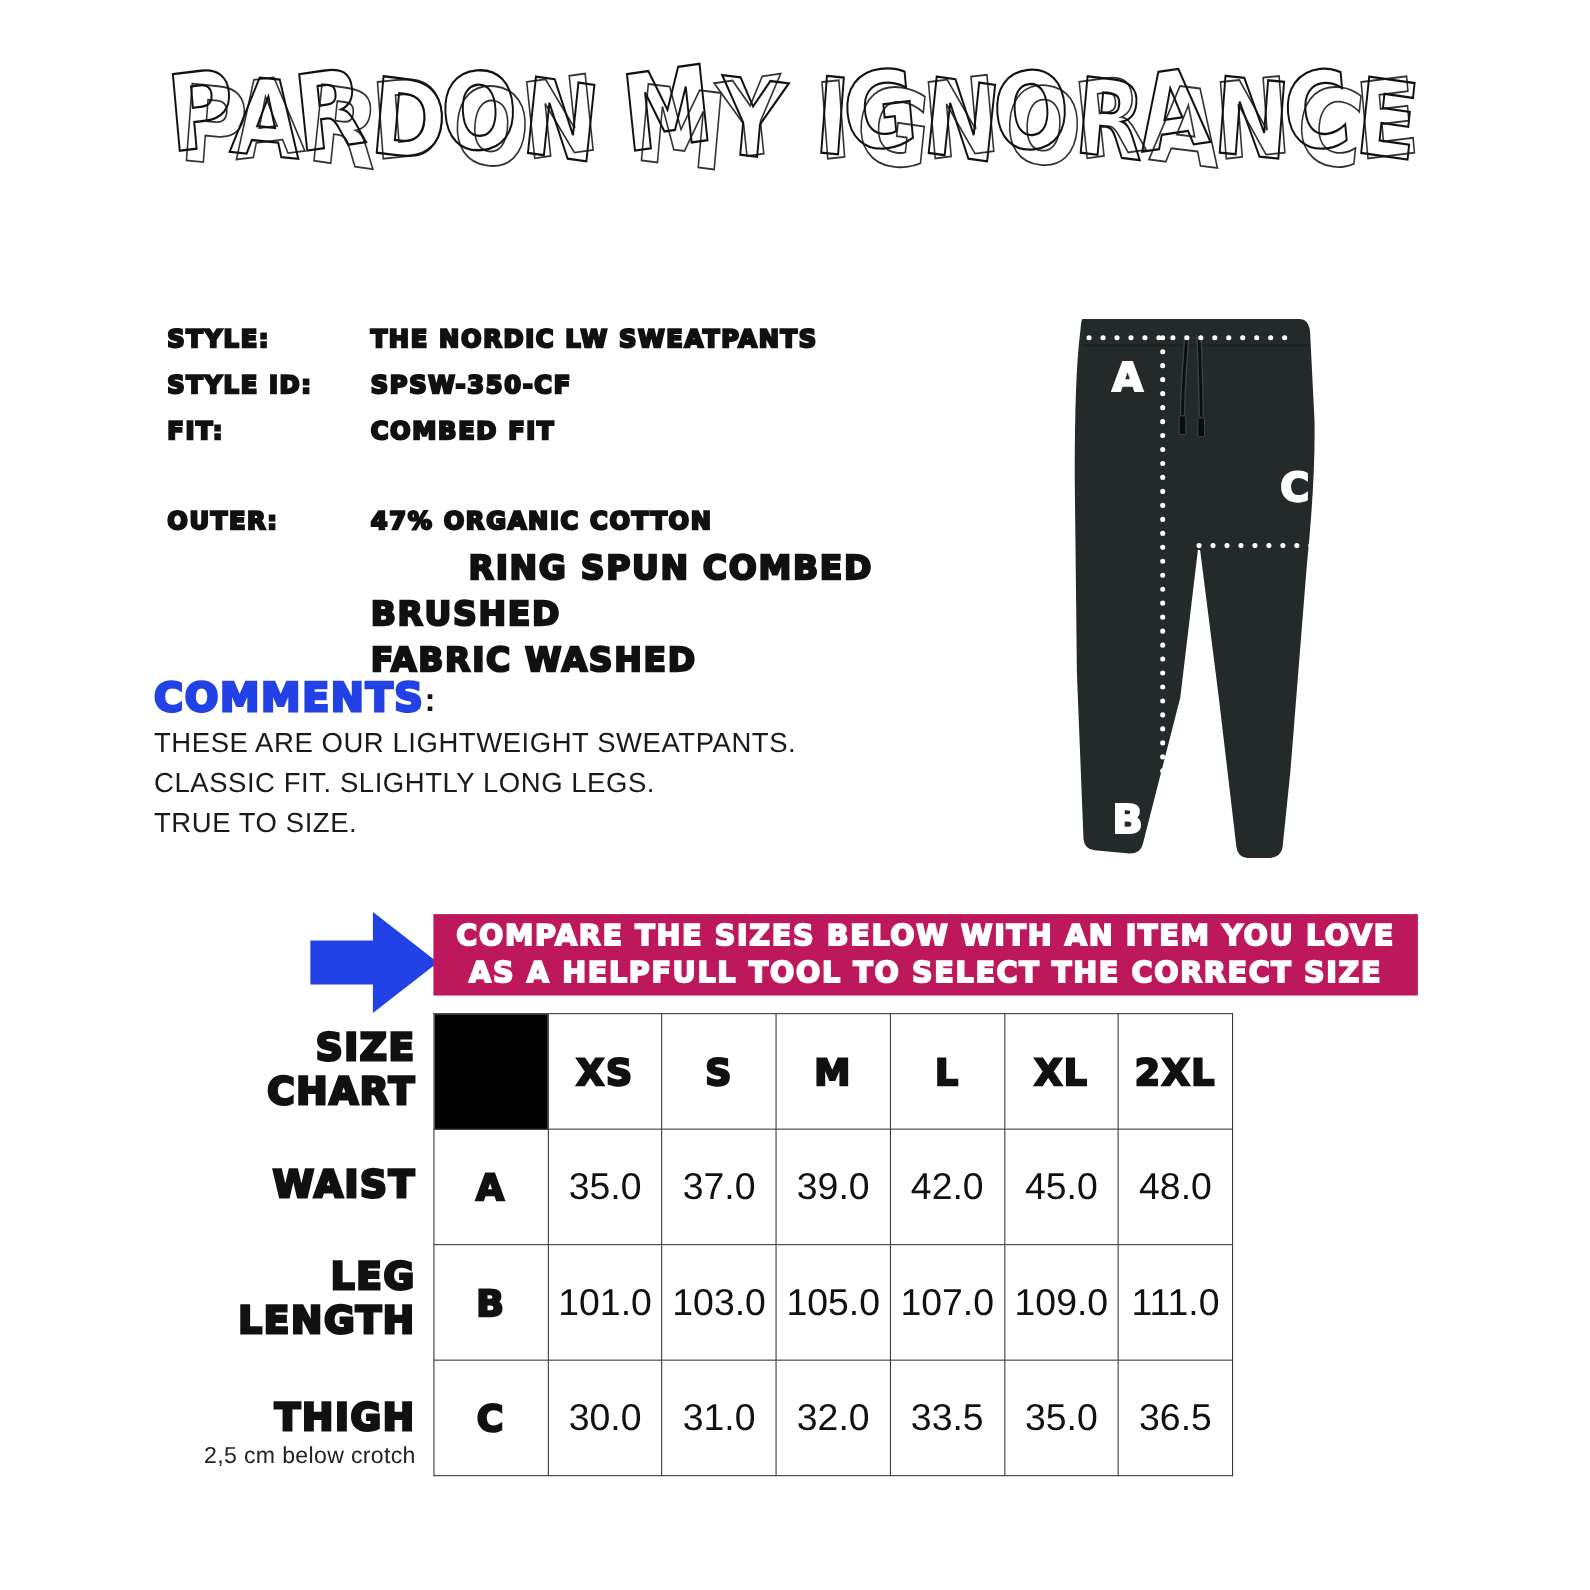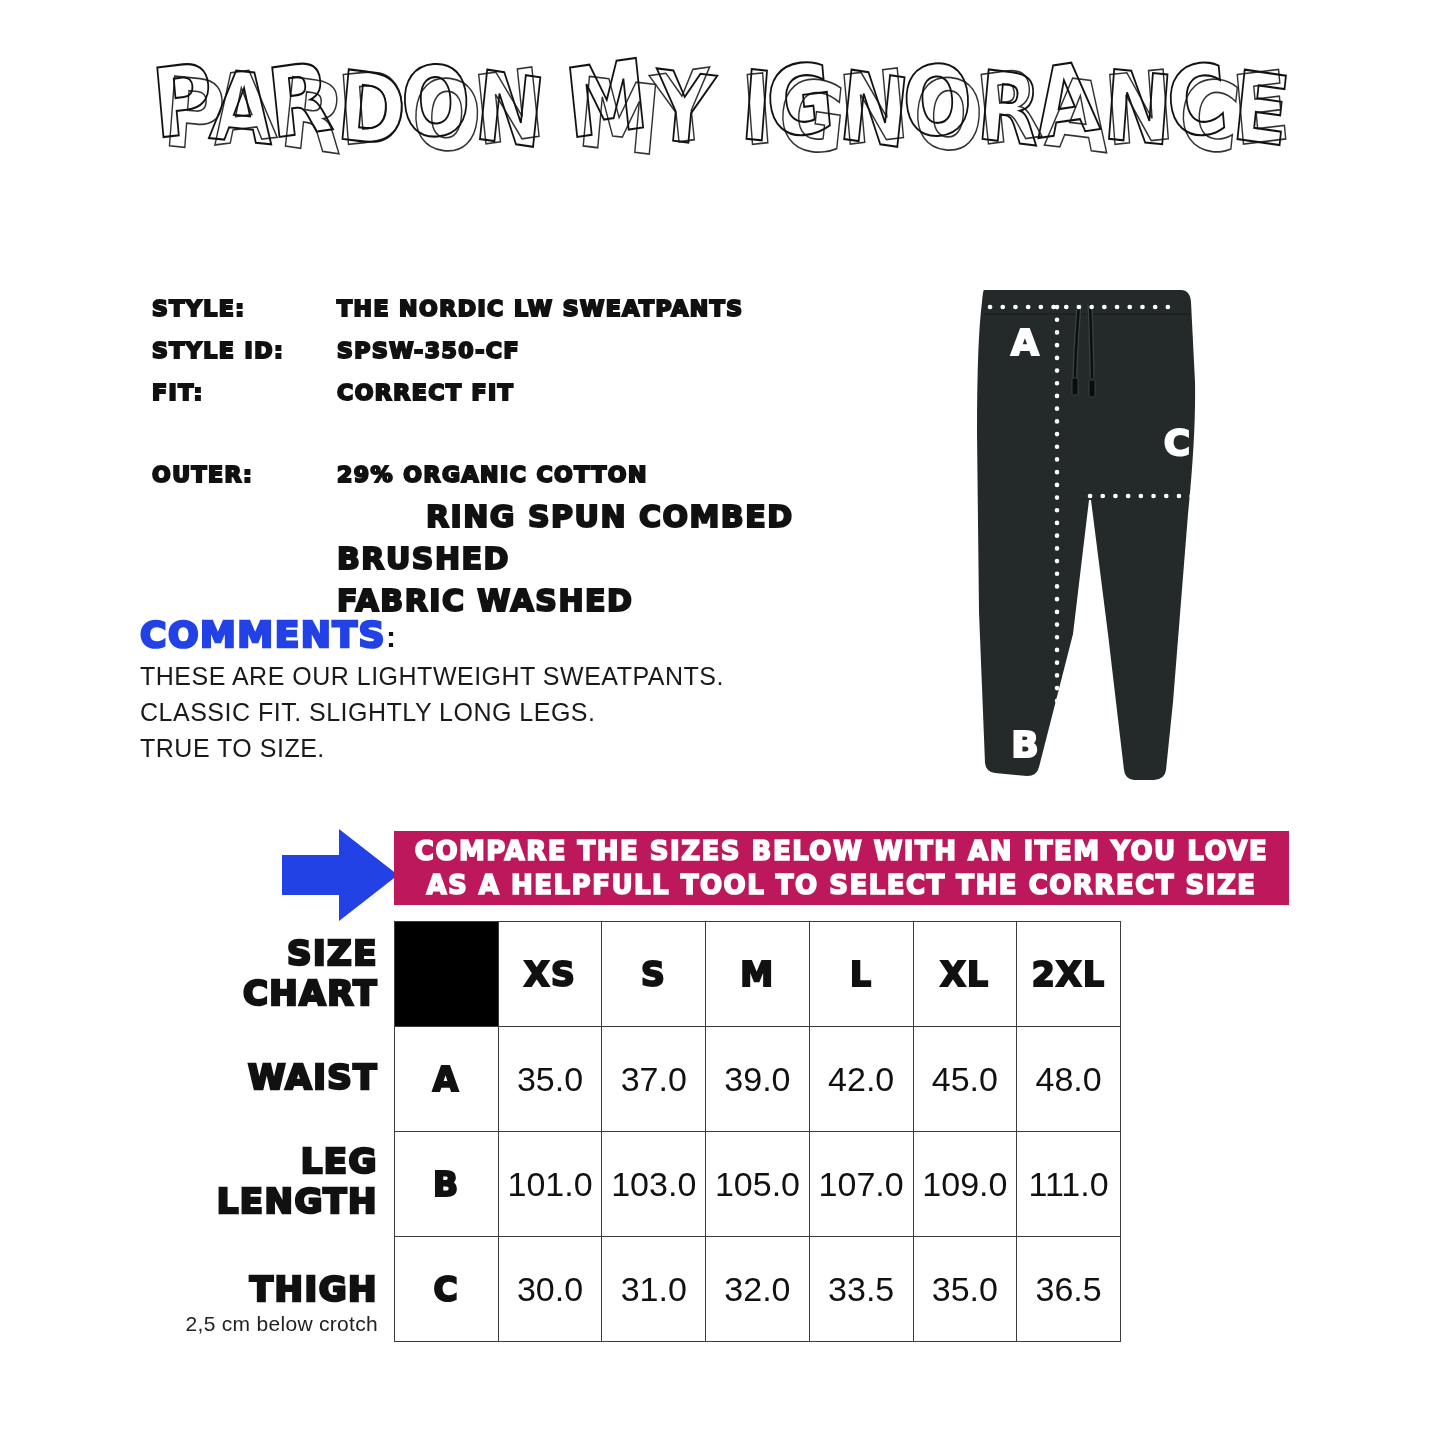--- a/index.html
+++ b/index.html
@@ -74,26 +74,26 @@
     <div class="spec-row">
       <span class="spec-label bubble bubble-md">STYLE:</span>
       <span class="bubble bubble-md">THE NORDIC LW SWEATPANTS</span>
     </div>
     <div class="spec-row">
       <span class="spec-label bubble bubble-md">STYLE ID:</span>
       <span class="bubble bubble-md">SPSW-350-CF</span>
     </div>
     <div class="spec-row">
       <span class="spec-label bubble bubble-md">FIT:</span>
-      <span class="bubble bubble-md">CORRECT FIT</span>
+      <span class="bubble bubble-md">COMBED FIT</span>
     </div>
     <div class="spec-gap"></div>
     <div class="spec-row">
       <span class="spec-label bubble bubble-md">OUTER:</span>
-      <span class="bubble bubble-md">29% ORGANIC COTTON</span>
+      <span class="bubble bubble-md">47% ORGANIC COTTON</span>
     </div>
     <div class="spec-cont deep bubble bubble-md">RING SPUN COMBED</div>
     <div class="spec-cont bubble bubble-md">BRUSHED</div>
     <div class="spec-cont bubble bubble-md">FABRIC WASHED</div>
   </div>
 
   <div class="comments-block">
     <div>
       <span class="comments-title bubble bubble-lg">COMMENTS</span><span class="comments-colon">:</span>
     </div>

